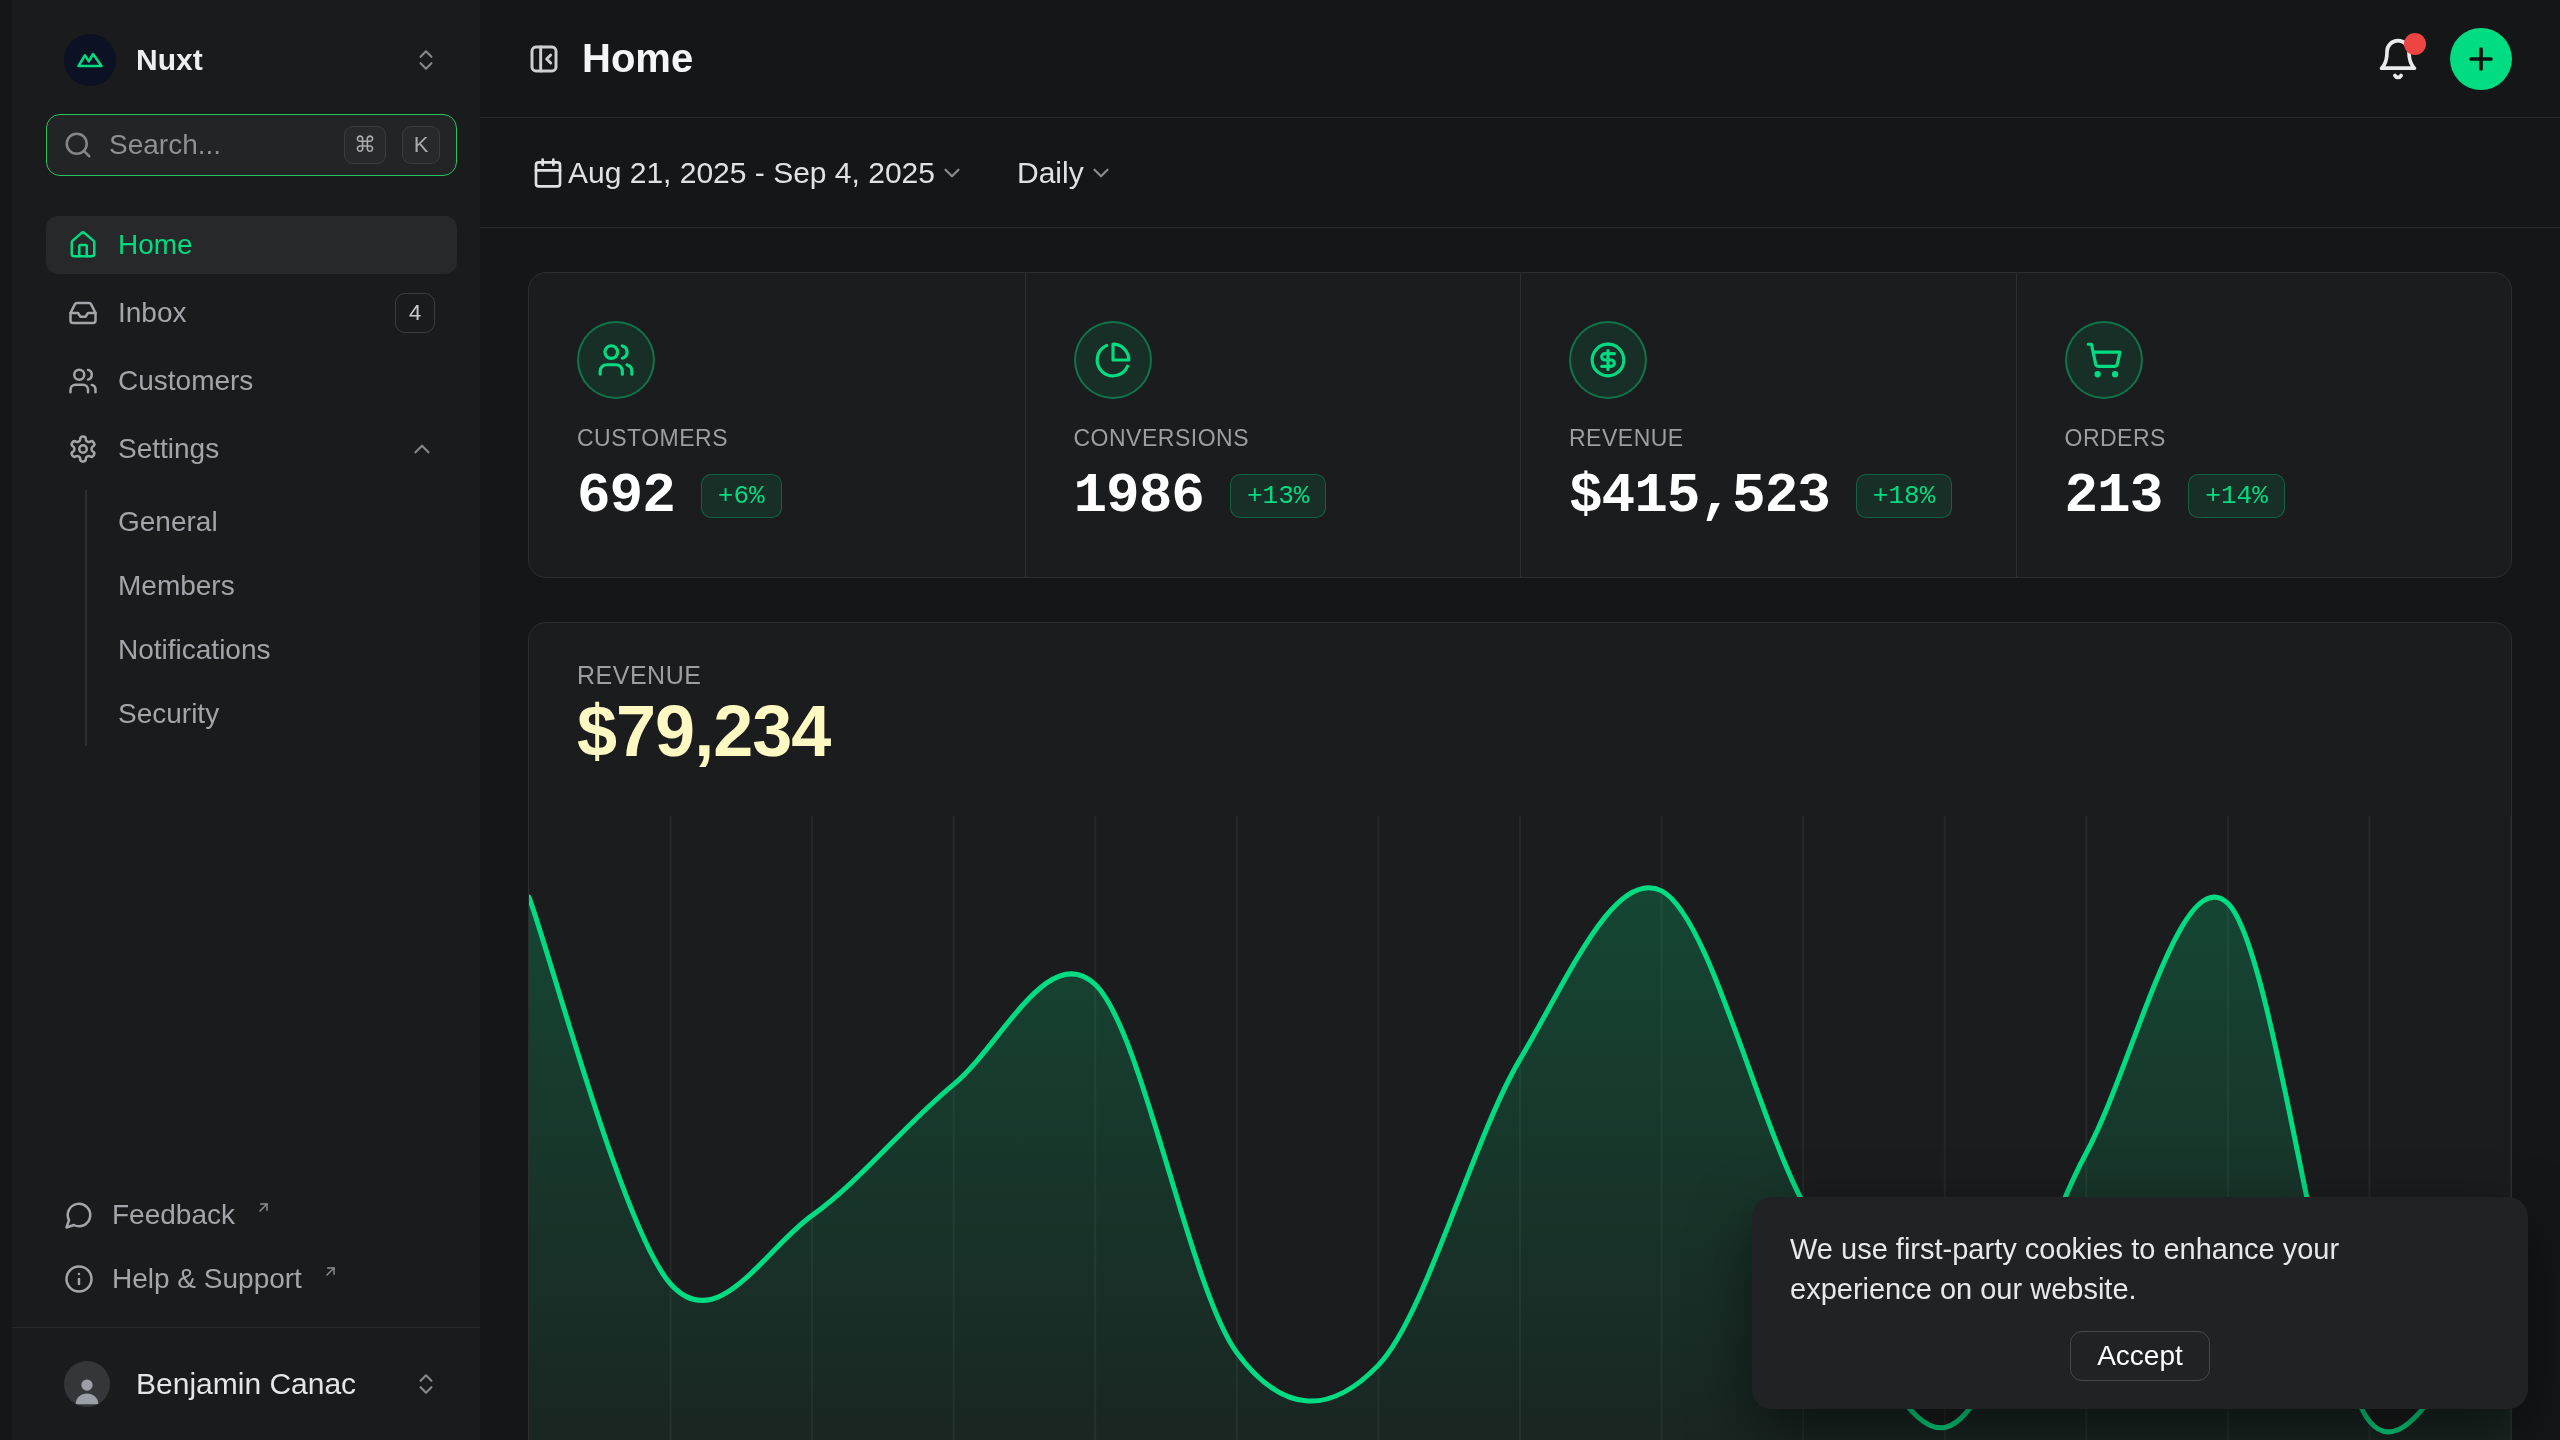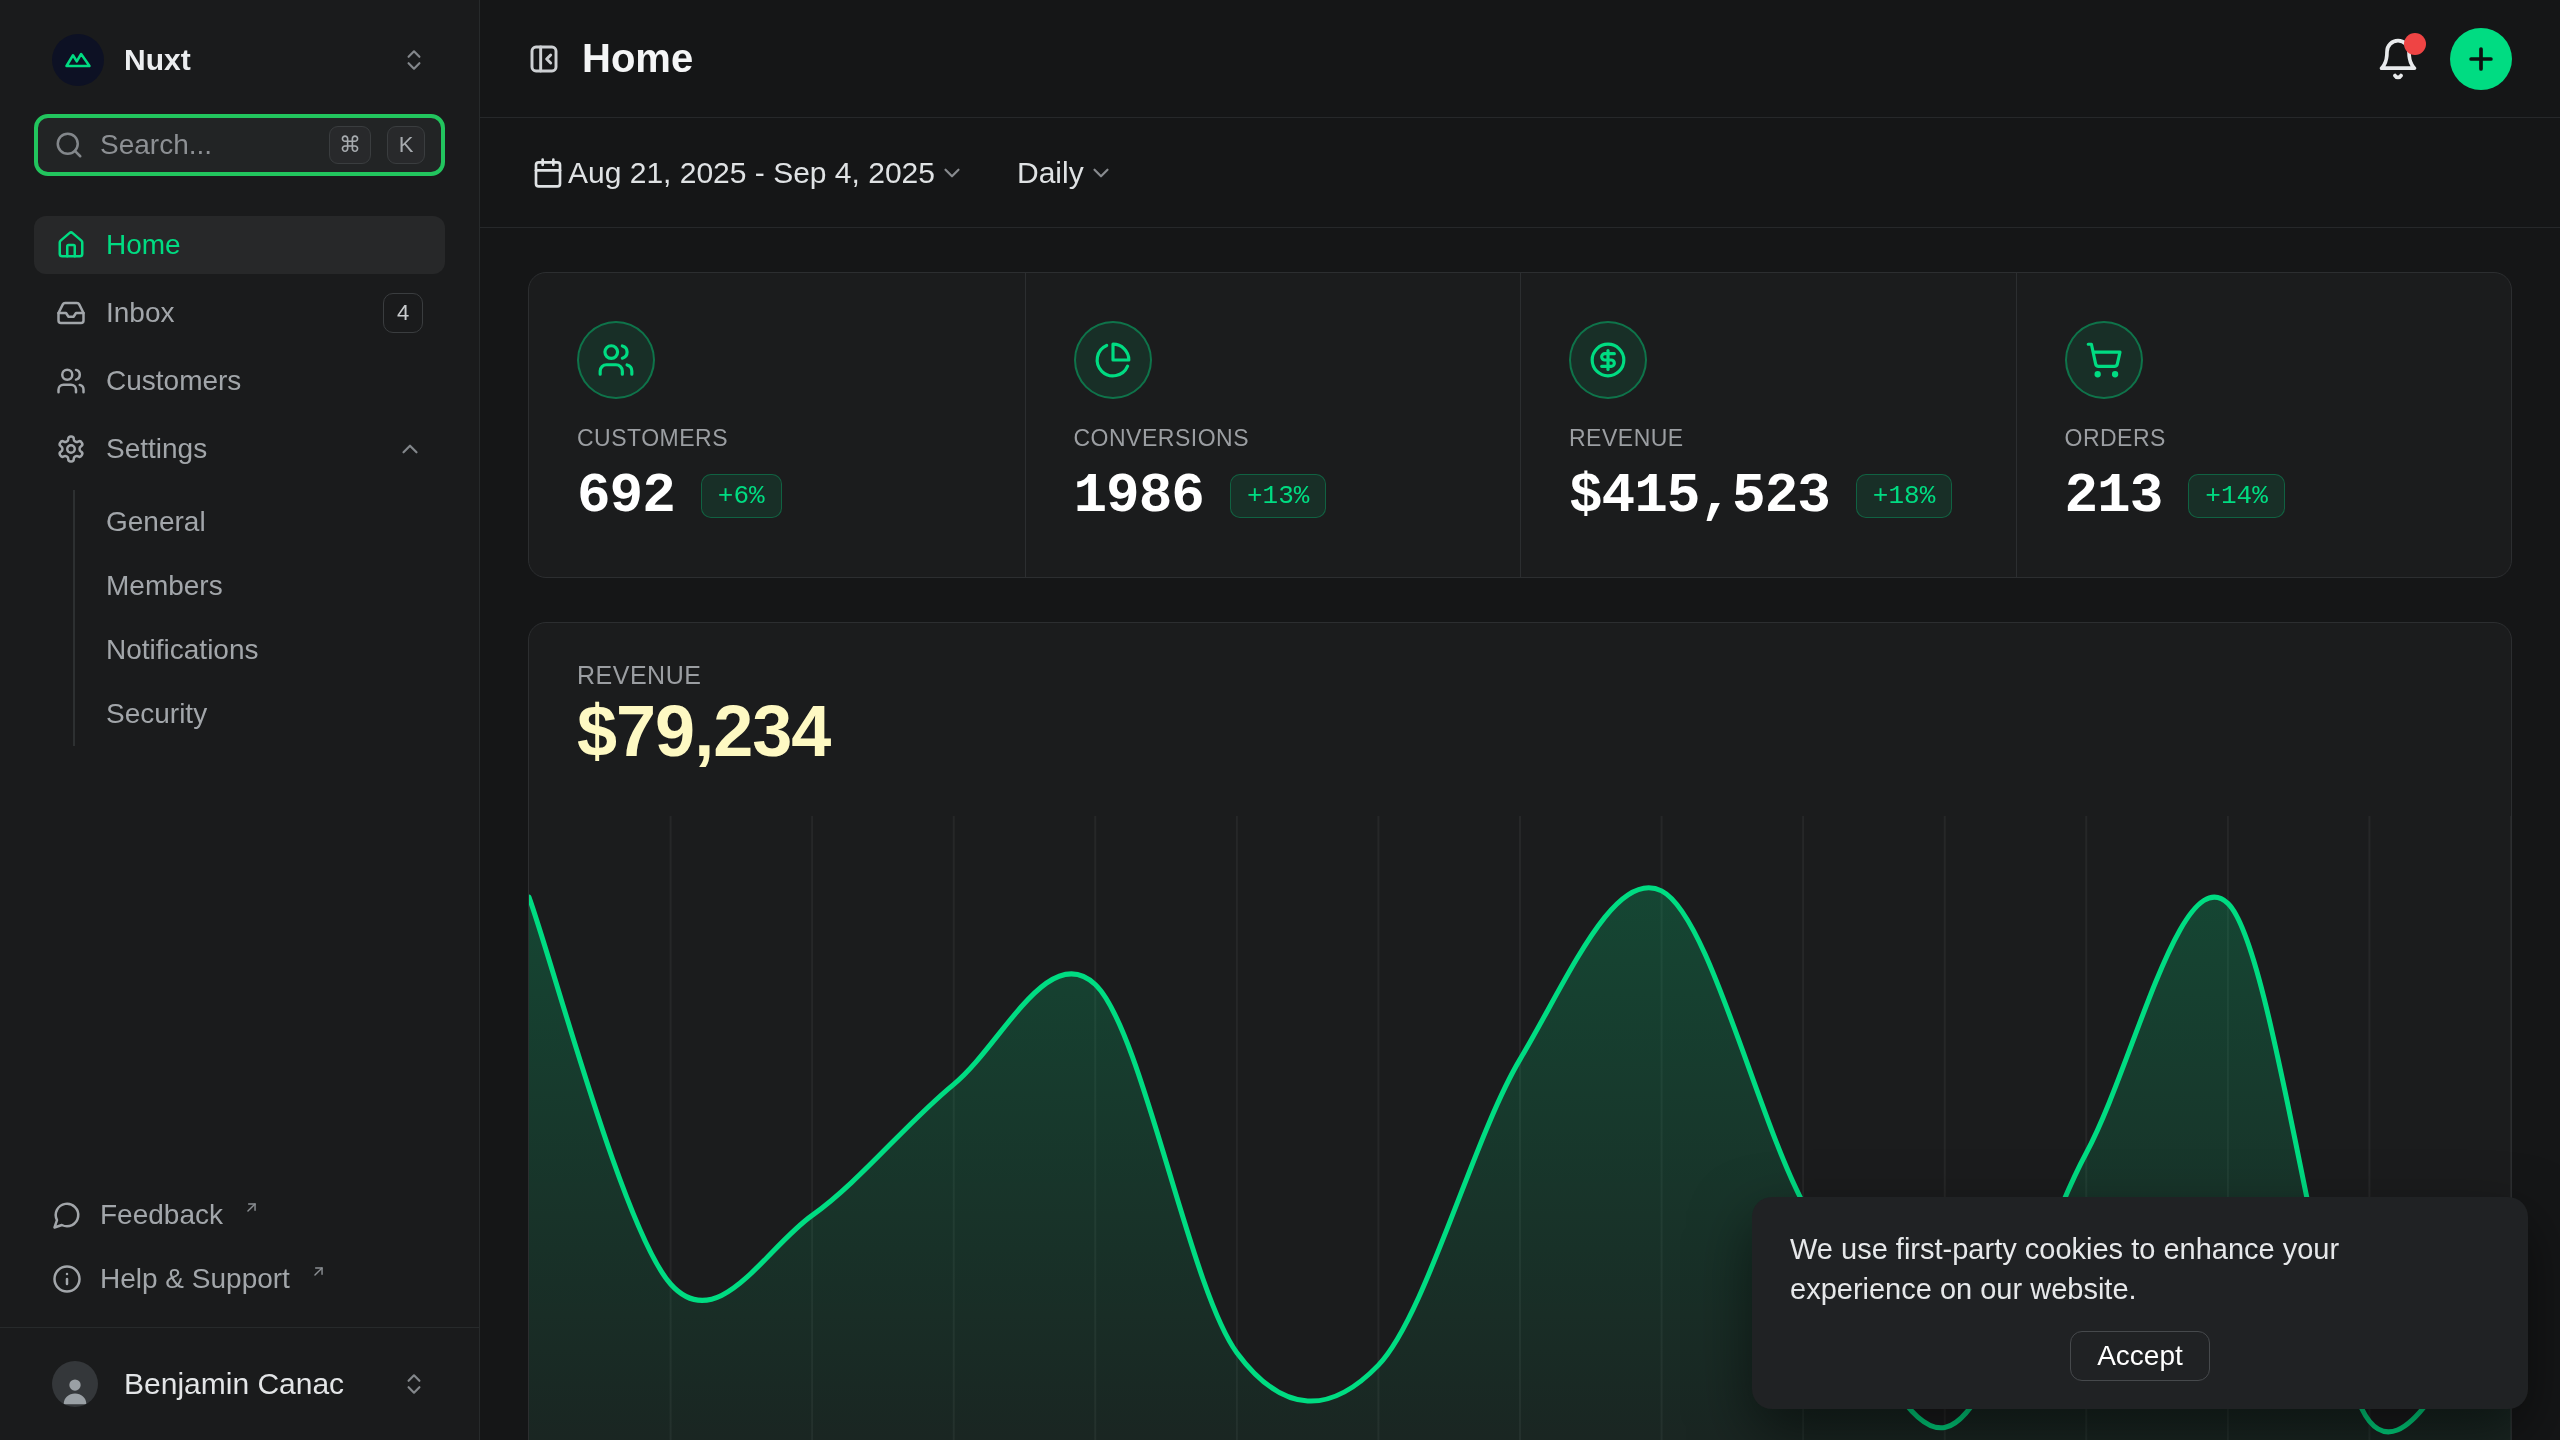--- a/index.html
+++ b/index.html
@@ -1,30 +1,30 @@
 <!DOCTYPE html>
 <html><head>
 <meta charset="utf-8">
 <style>
   * { margin:0; padding:0; box-sizing:border-box; }
   html,body { width:2560px; height:1440px; overflow:hidden; background:#151617;
     font-family:"Liberation Sans", sans-serif; color:#e8eaec; }
   svg { display:block; }
 
   
-  .sidebar { position:absolute; left:0; top:0; width:480px; height:1440px;
+  .sidebar { position:absolute; left:12px; top:0; width:480px; height:1440px;
     background:#1a1b1c; border-right:1px solid #272a2b; padding:0 34px;
     display:flex; flex-direction:column; }
   .brand-row { margin-top:28px; height:64px; display:flex; align-items:center;
     gap:20px; padding:0 18px; border-radius:12px; cursor:pointer; }
   .brand-logo { width:52px; height:52px; border-radius:50%; background:#0d1124;
     display:flex; align-items:center; justify-content:center; color:#00dc82; flex:0 0 auto; }
   .brand-name { font-size:30px; font-weight:600; color:#eceef0; flex:1; }
   .muted-ic { color:#83878b; }
-  .searchbar { margin-top:22px; height:62px; background:#222425; border:4px solid #22c55e;
+  .searchbar { margin-top:22px; height:62px; background:#222425; border:1px solid #22c55e;
     border-radius:14px; display:flex; align-items:center; gap:16px; padding:0 16px; cursor:pointer; }
   .searchbar .ph { font-size:28px; color:#8d9094; flex:1; }
   .kbd { height:38px; min-width:38px; padding:0 9px; background:#28292b; border:1px solid #3a3d3f;
     border-radius:9px; color:#a7abaf; font-size:22px; display:flex; align-items:center; justify-content:center; }
   .nav { margin-top:40px; display:flex; flex-direction:column; gap:10px; }
   .nav-item { height:58px; border-radius:12px; padding:0 22px; display:flex; align-items:center;
     gap:20px; color:#a2a6aa; font-size:28px; font-weight:500; cursor:pointer; }
   .nav-item .lbl { flex:1; }
   .nav-item.active { background:#272829; color:#00dc82; }
   .count-badge { min-width:40px; height:40px; padding:0 10px; border:1px solid #3a3d3f; border-radius:10px;

